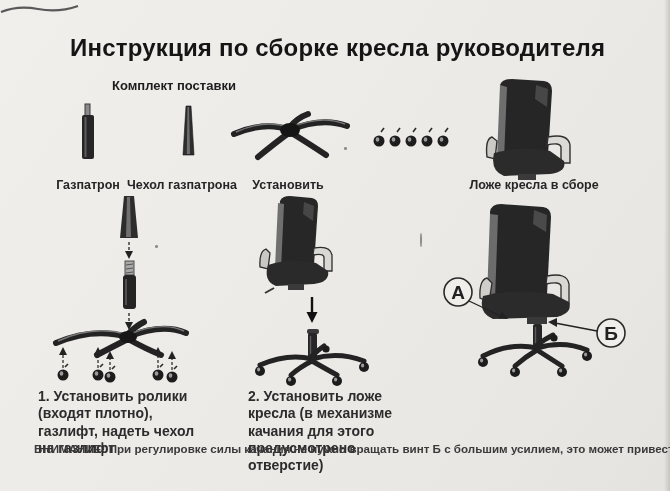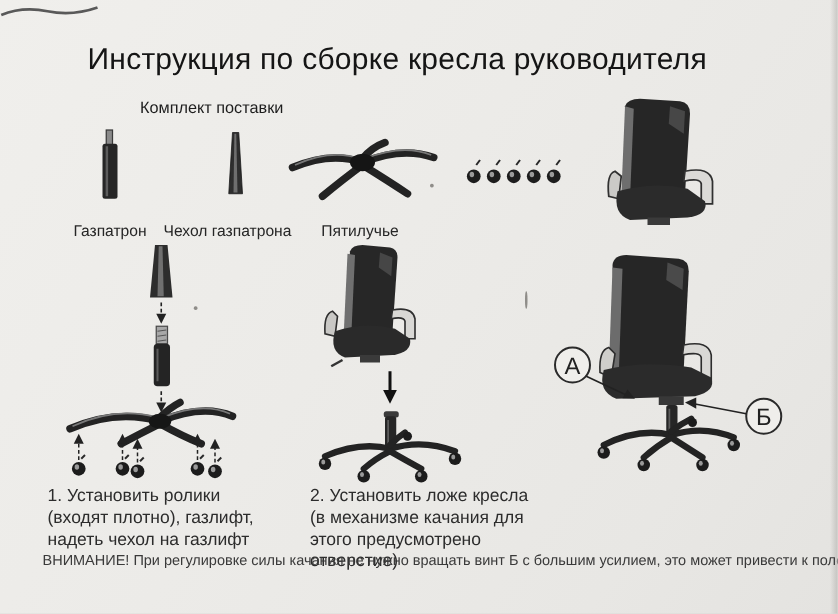--- a/index.html
+++ b/index.html
@@ -1,18 +1,18 @@
 <!DOCTYPE html>
 <html><head>
 <meta charset="utf-8">
 <style>
   html,body{margin:0;padding:0;}
   body{width:670px;height:491px;background:#cfcdc9;font-family:"Liberation Sans",sans-serif;}
   .page{position:relative;width:670px;height:491px;overflow:hidden;color:#242424;
-        background:linear-gradient(125deg,#f0efec 0%,#ecebe8 45%,#e8e7e4 80%,#e4e3e0 100%);}
+        background:linear-gradient(125deg,#f0efec 0%,#ecebe8 45%,#e8e7e4 80%,#e4e3e0 100%);font-weight:bold;}
   .edge-shade{position:absolute;right:0;top:0;width:6px;height:100%;
         background:linear-gradient(to left,rgba(140,138,134,.35),rgba(140,138,134,0));}
   .title{position:absolute;left:70px;top:34px;font-size:24px;color:#151515;white-space:nowrap;letter-spacing:.2px;}
   .kit-heading{position:absolute;left:70px;top:78px;font-size:13px;color:#1d1d1d;margin-left:42px;}
   .part-label{position:absolute;top:178px;font-size:12.5px;color:#262626;text-align:center;white-space:nowrap;}
   .step-text{position:absolute;top:388px;font-size:14px;line-height:1.24;color:#2c2c2c;}
   .warning{position:absolute;left:34px;top:442px;width:634px;font-size:11.6px;color:#3a3a3a;white-space:nowrap;}
   .art{position:absolute;}
   .speck{position:absolute;background:#8f8d89;border-radius:45%;}
 </style>
@@ -88,21 +88,22 @@
     <path d="M18,8 L15,80 L22,82 L25,10 Z" fill="#6e6e6e"></path>
     <path d="M54,8 L66,12 L65,30 L53,22 Z" fill="#474747"></path>
     <path d="M66,60 Q86,56 88,68 L88,86 L79,86 L79,70 Q78,65 65,68 Z" fill="#dbdad7" stroke="#303030" stroke-width="1.4"></path>
     <path d="M10,60 Q3,62 5,80 L13,82 L15,64 Z" fill="#cbcac7" stroke="#303030" stroke-width="1.4"></path>
     <path d="M12,76 Q42,68 68,74 L82,84 Q85,95 68,97 L22,99 Q8,94 12,76 Z" fill="#2b2b2b"></path>
     <rect x="36" y="97" width="18" height="6" fill="#3a3a3a"></rect>
   </svg>
 
   <div class="part-label" style="left:28px;width:120px">Газпатрон</div>
   <div class="part-label" style="left:112px;width:140px">Чехол газпатрона</div>
-  <div class="part-label" style="left:228px;width:120px">Пятилучье</div>
+  <div class="part-label" style="left:228px;width:120px">Установить</div>
+  <div class="part-label" style="left:464px;width:140px">Ложе кресла в сборе</div>
 
   <svg class="art" style="left:38px;top:193px" width="170" height="192" viewBox="0 0 170 192">
     <polygon points="86,3 96,3 100,45 82,45" fill="#2d2d2d"></polygon>
     <polygon points="89,4 92,4 93,44 88,44" fill="#707070"></polygon>
     <line x1="91" y1="49" x2="91" y2="59" stroke="#222" stroke-width="1.3" stroke-dasharray="3,2"></line>
     <polygon points="91,66 87,58 95,58" fill="#222"></polygon>
     <rect x="87" y="68" width="9" height="14" fill="#a8a8a8" stroke="#4a4a4a"></rect>
     <line x1="88" y1="72" x2="95" y2="71" stroke="#555"></line>
     <line x1="88" y1="76" x2="95" y2="75" stroke="#555"></line>
     <line x1="88" y1="80" x2="95" y2="79" stroke="#555"></line>

